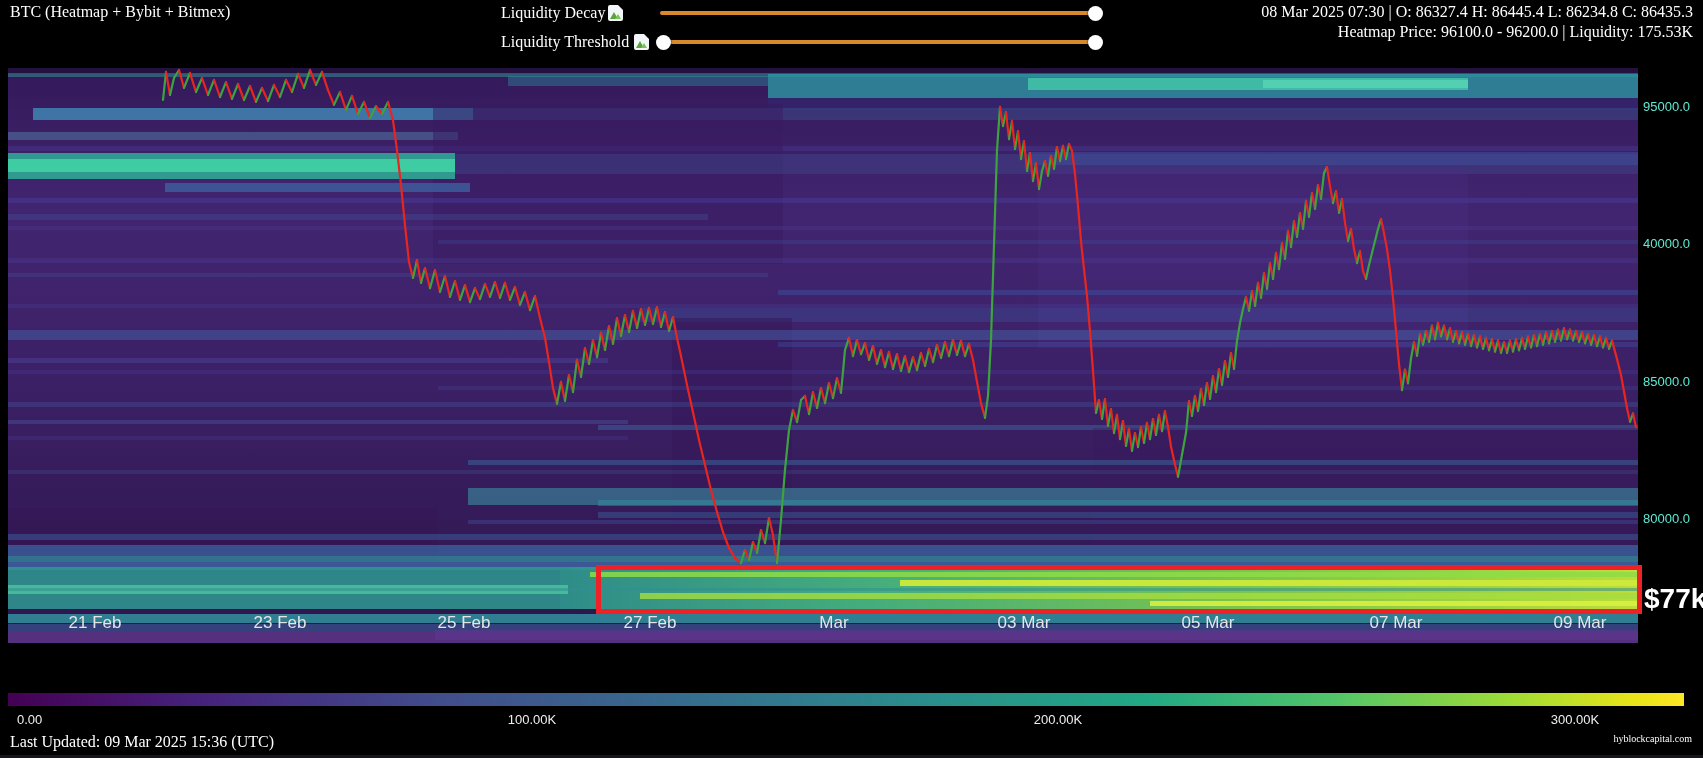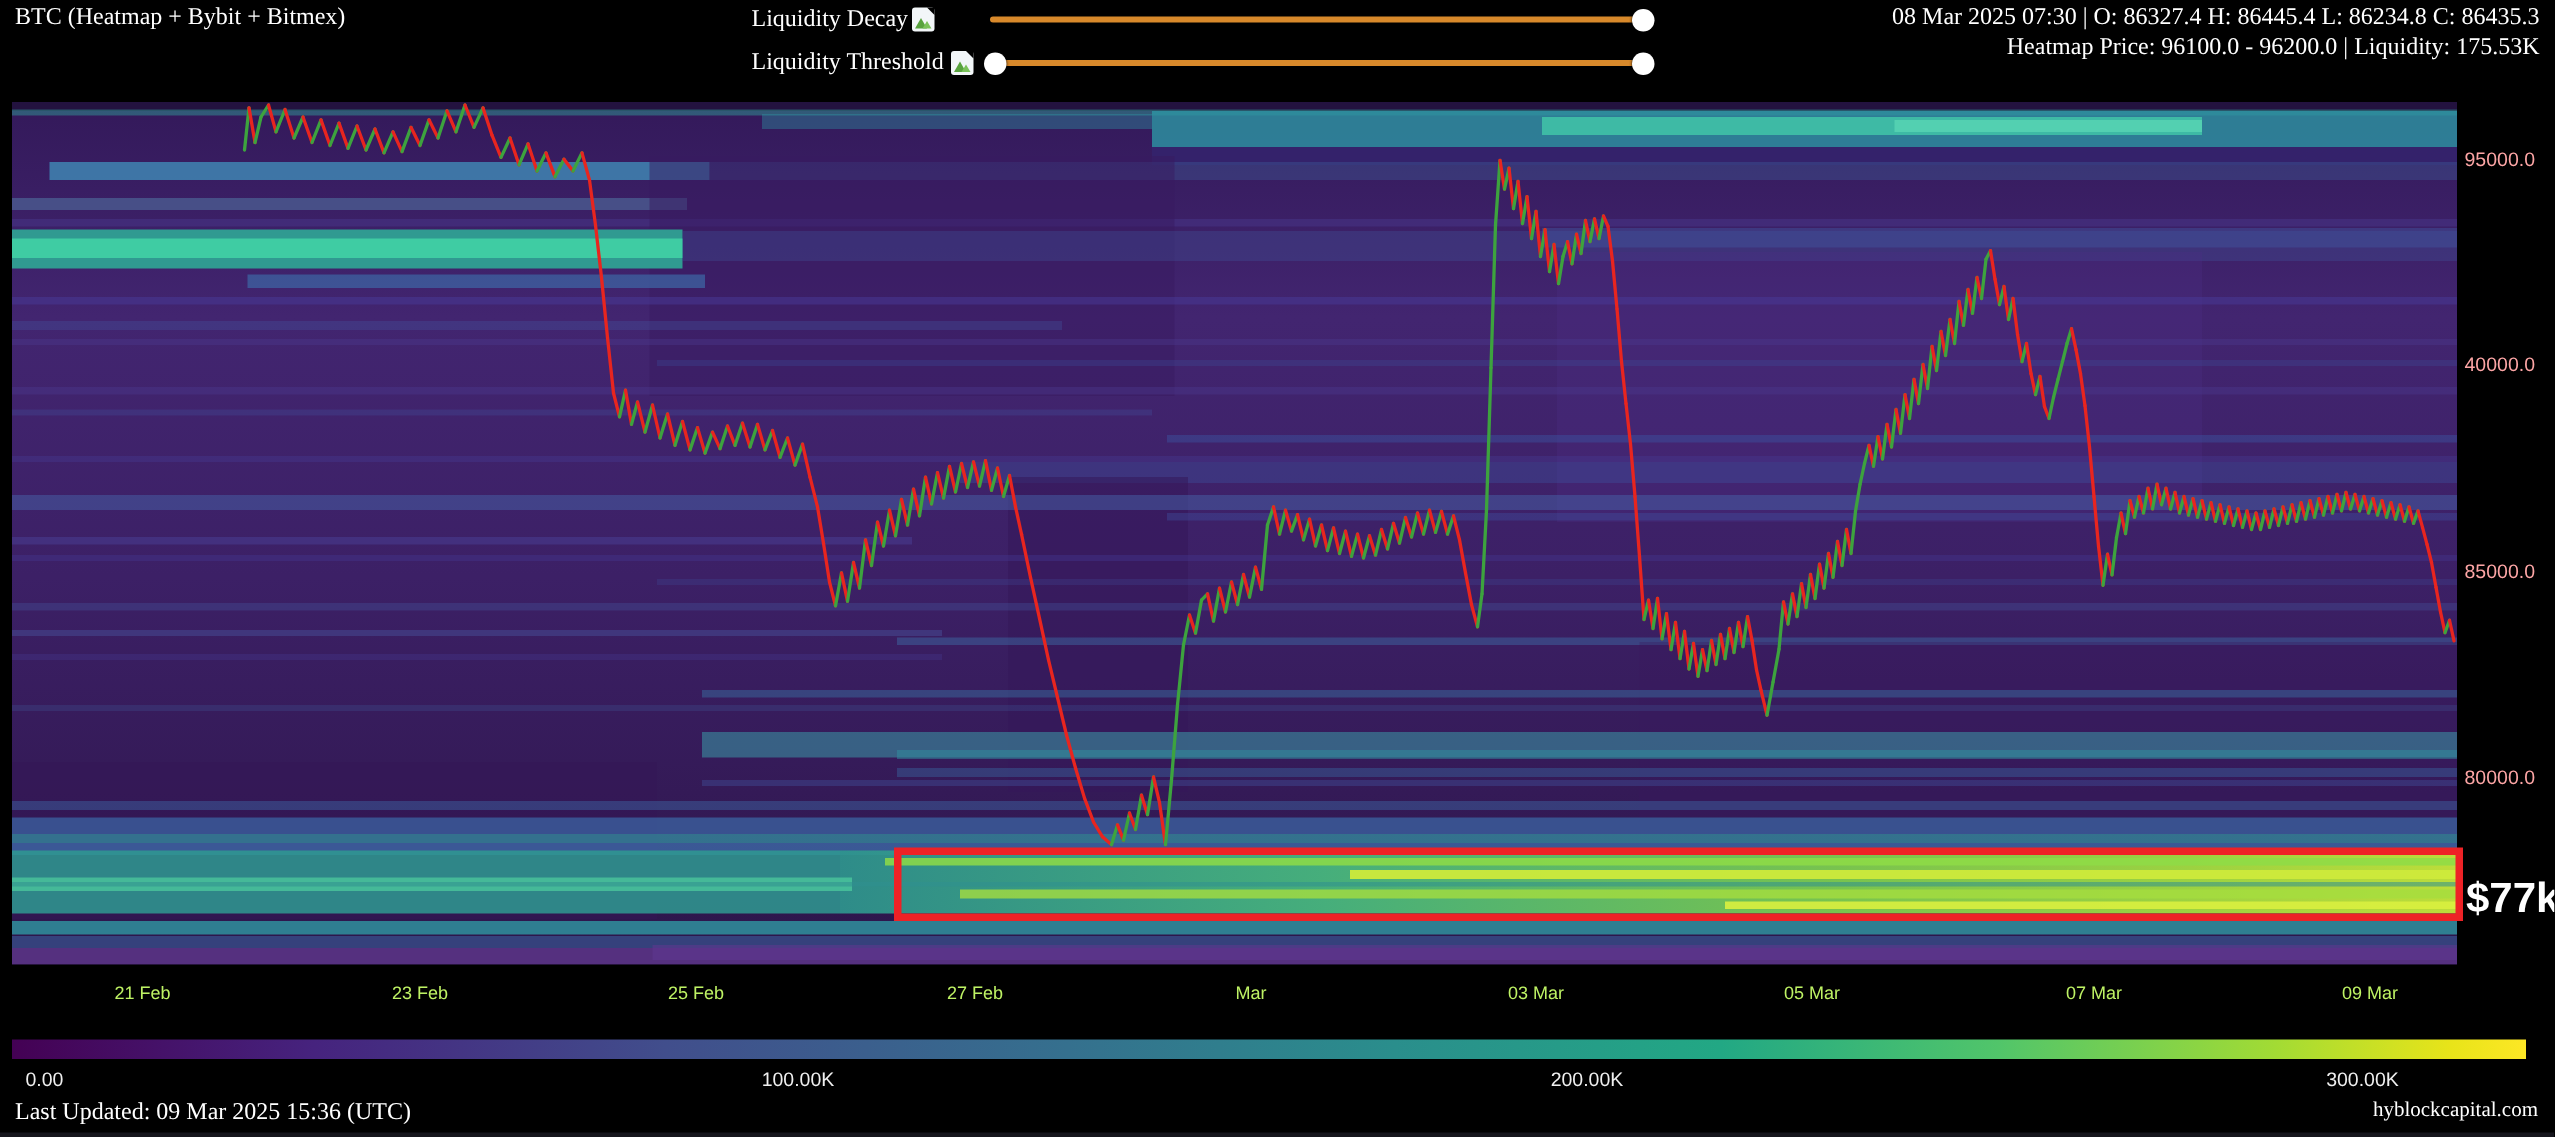--- a/index.html
+++ b/index.html
@@ -24,28 +24,28 @@
       border-left:3px solid transparent;border-right:3px solid transparent;border-bottom:5px solid #7ac25a;}
   
   #chart{position:absolute;left:8px;top:68px;width:1630px;height:575px;overflow:hidden;
      background:linear-gradient(180deg,#33195a 0%,#422570 25%,#3c2066 55%,#341a57 80%,#2c154a 100%);}
   .band{position:absolute;}
   #price-svg{position:absolute;left:0;top:0;}
   #anno-box{position:absolute;left:596px;top:565px;width:1046px;height:49px;
      border-style:solid;border-width:5px;box-sizing:border-box;background:transparent;}
   #anno-label{position:absolute;left:1644px;top:583px;font-size:28px;font-weight:bold;
      letter-spacing:0px;white-space:nowrap;}
-  .y-tick{position:absolute;left:1643px;transform:translateY(-50%);font-size:13px;color:#fca5a5;white-space:nowrap;}
-  .x-tick{position:absolute;top:655px;transform:translateX(-50%);font-size:12px;color:#bef264;white-space:nowrap;}
+  .y-tick{position:absolute;left:1643px;transform:translateY(-50%);font-size:13px;color:#5eead4;white-space:nowrap;}
+  .x-tick{position:absolute;top:613px;transform:translateX(-50%);font-size:17px;color:#e5e5e5;white-space:nowrap;}
   
   #colorbar{position:absolute;left:8px;top:693px;width:1676px;height:13px;}
   .cb-tick{position:absolute;top:712px;font-size:13px;color:#efefef;white-space:nowrap;}
   
   #footer-left{position:absolute;left:10px;top:733px;font-size:16px;}
-  #footer-right{position:absolute;right:11px;top:733px;font-size:14px;text-align:right;}
+  #footer-right{position:absolute;right:11px;top:733px;font-size:10px;text-align:right;}
   #bottom-strip{position:absolute;left:0;bottom:0;width:100%;height:3px;background:#15151c;}
 </style>
 </head>
 <body>
 
 <div class="app">
 
   <div id="symbol-line" class="hdr-line serif">BTC (Heatmap + Bybit + Bitmex)</div>
   <div id="ohlc-line" class="hdr-line serif">08 Mar 2025 07:30 | O: 86327.4 H: 86445.4 L: 86234.8 C: 86435.3</div>
   <div id="heatmapinfo-line" class="hdr-line serif">Heatmap Price: 96100.0 - 96200.0 | Liquidity: 175.53K</div>

